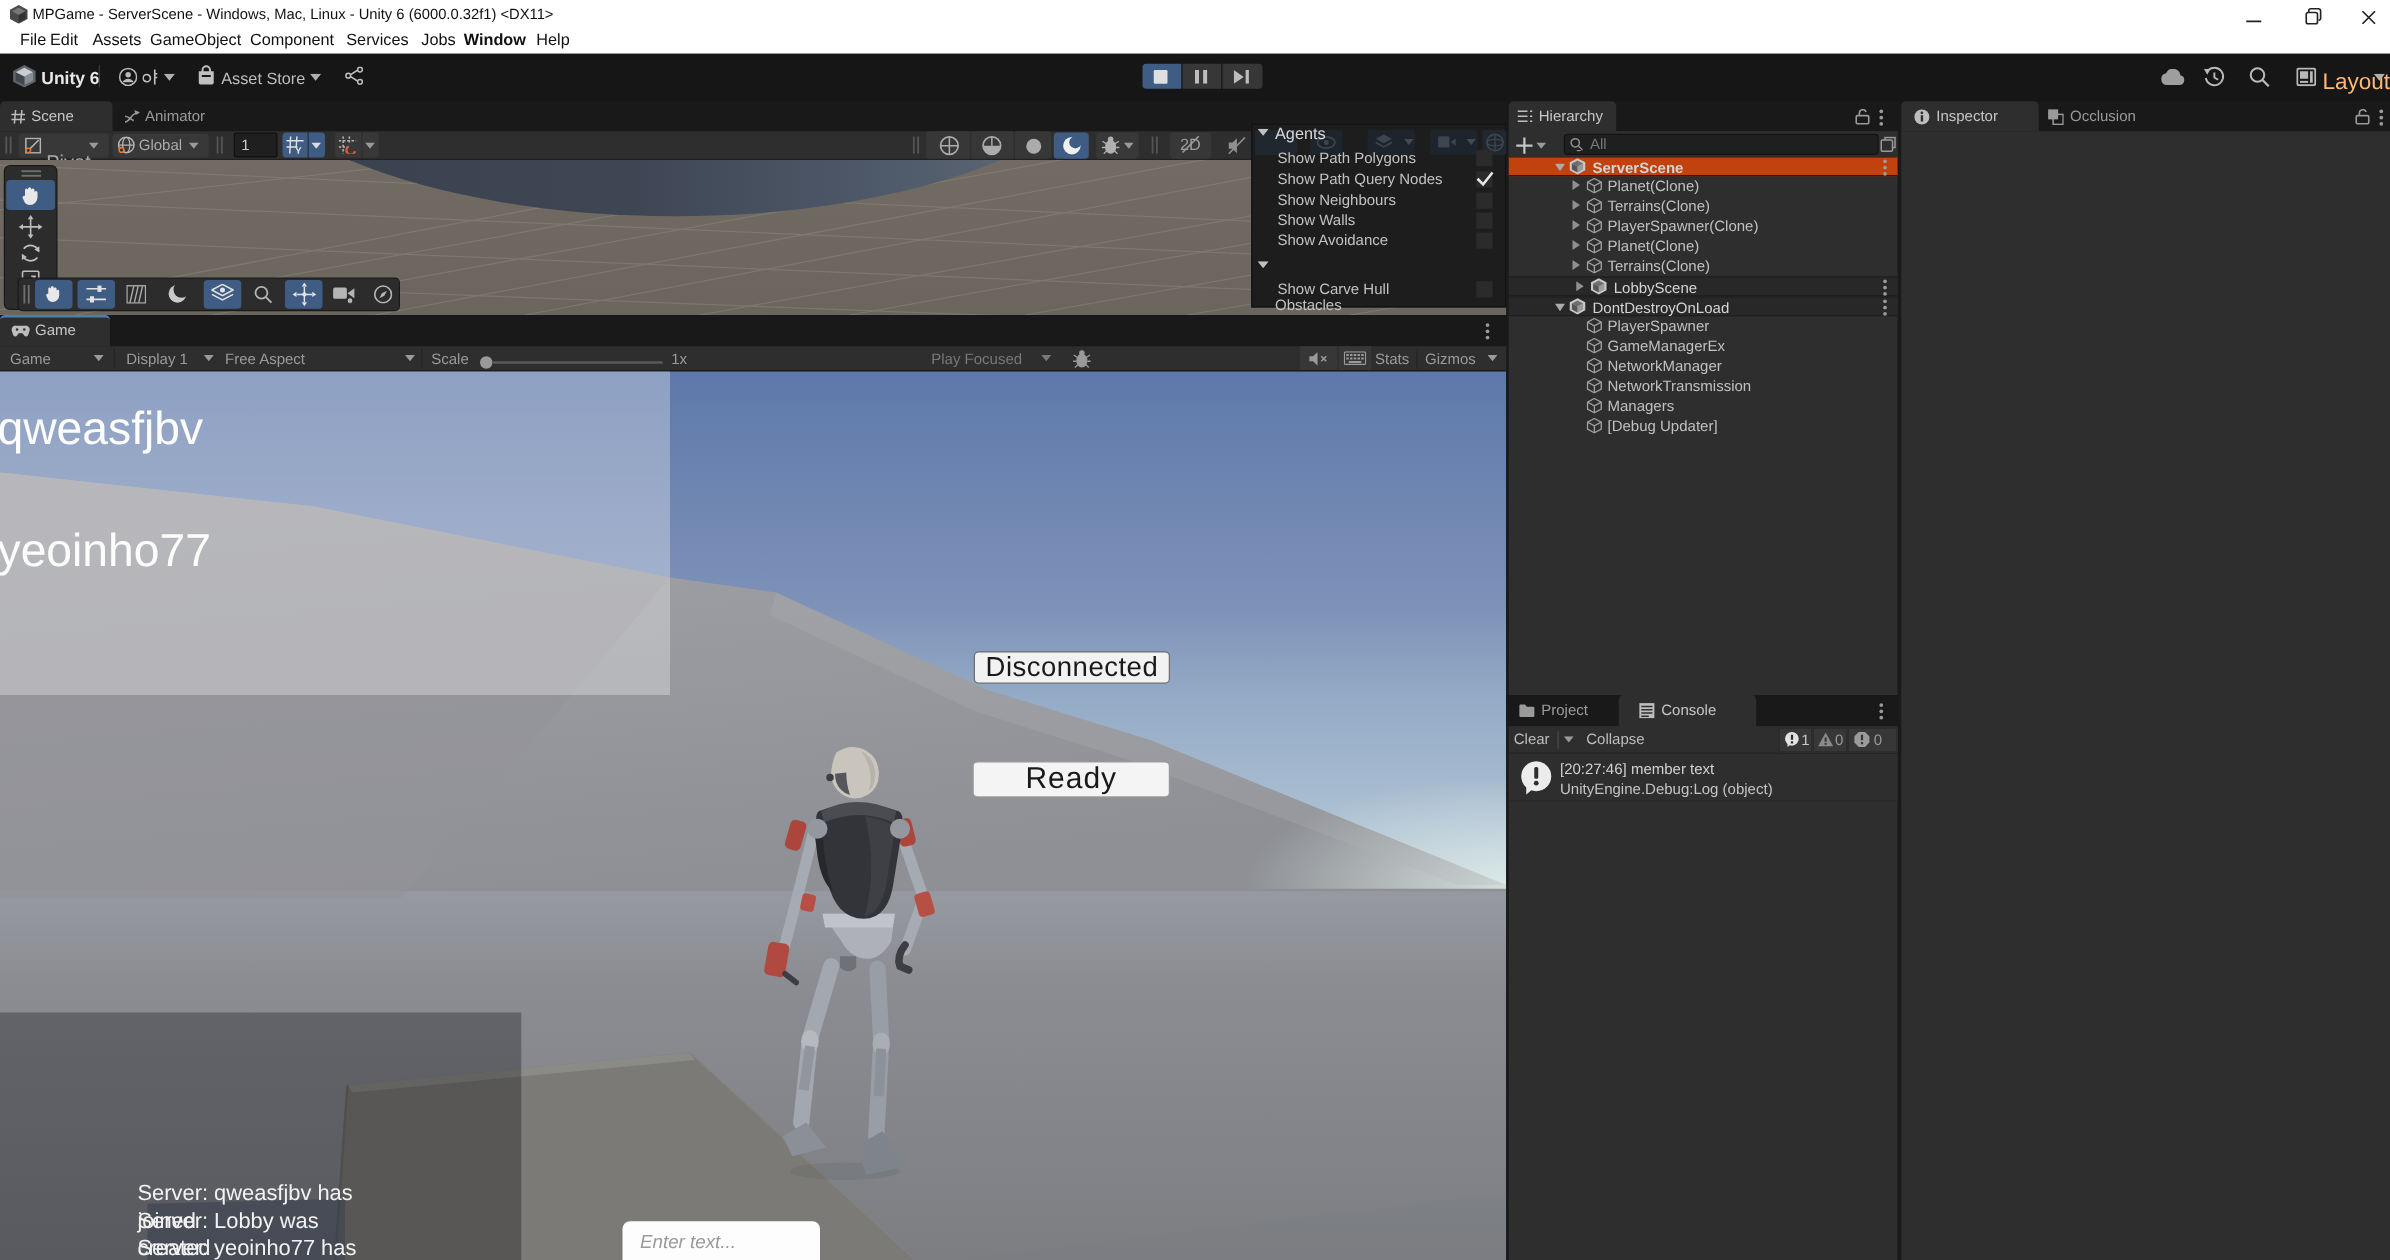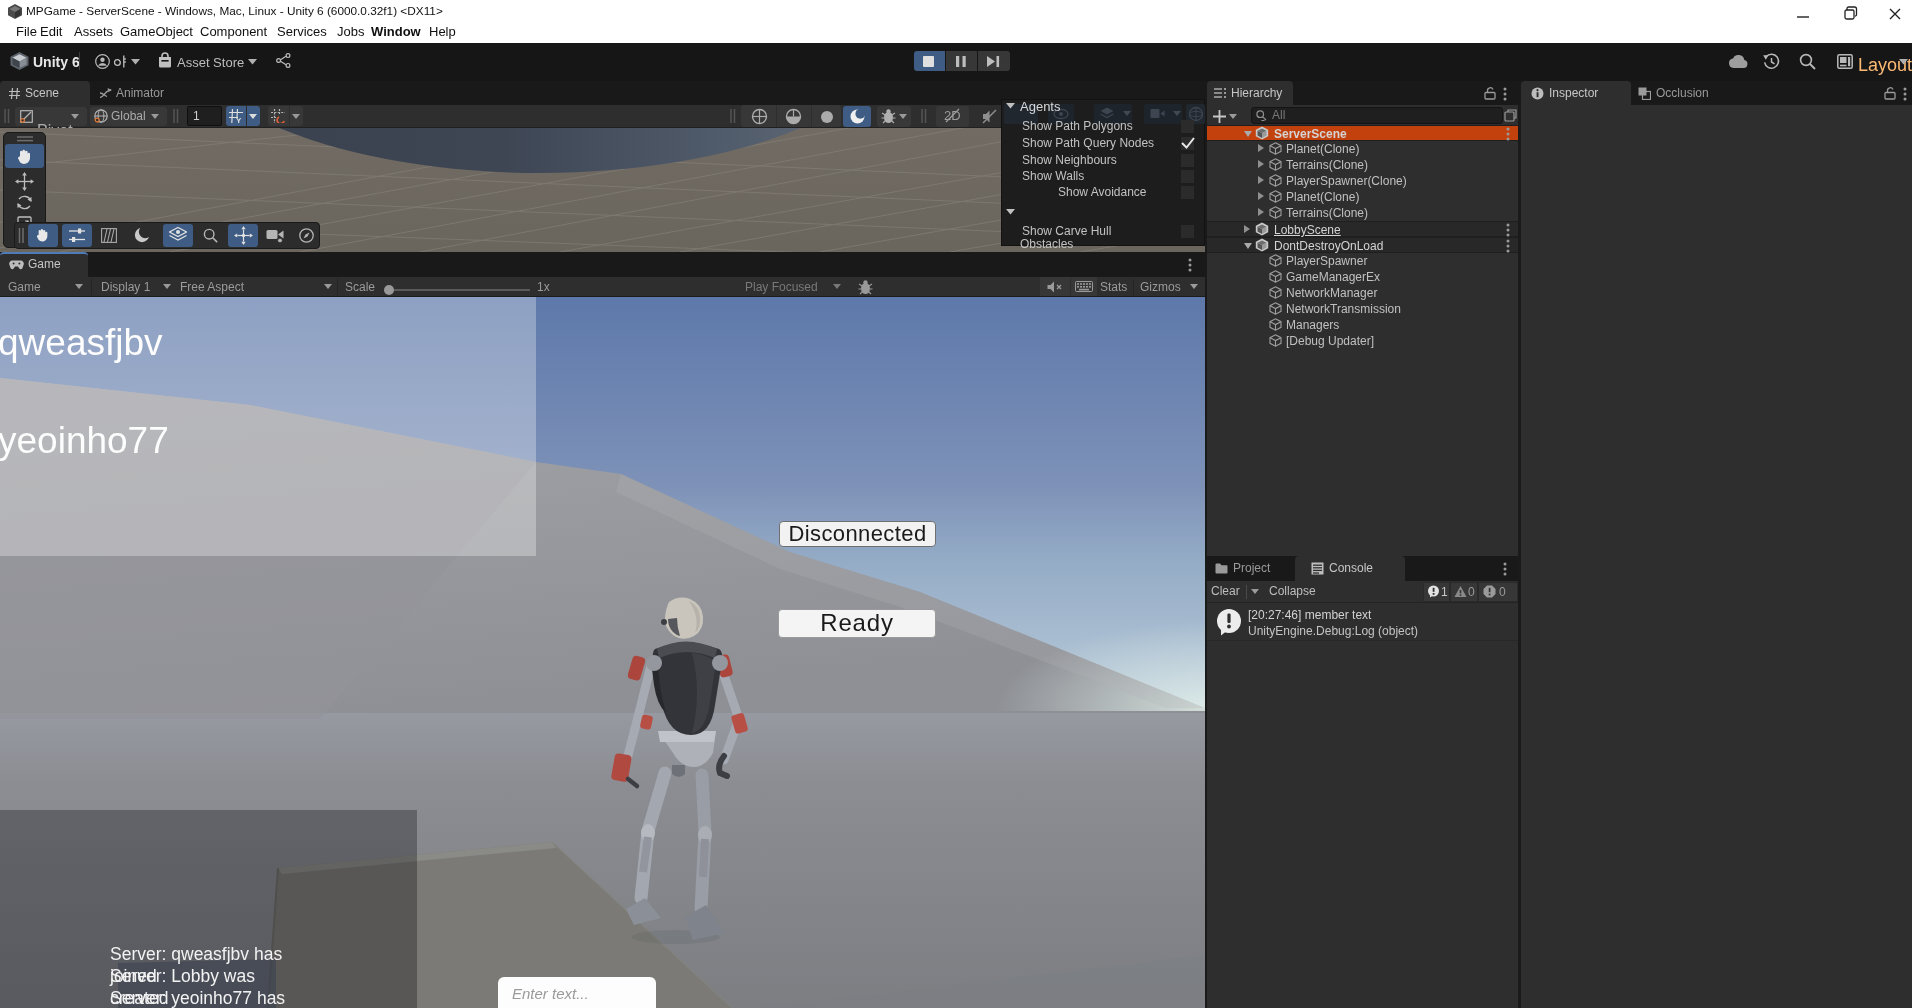--- a/index.html
+++ b/index.html
@@ -388,21 +388,21 @@
       <line x1="8" y1="1.5" x2="8" y2="14.5" stroke="#3c4550" stroke-width="1"></line>
     </svg>
   <svg class="abs" style="left:1006px;top:103px;" width="9" height="6">
       <polygon points="0,0 9,0 4.5,5.5" fill="#c0c0c0"></polygon>
     </svg>
   <div class="abs" style="left:1020px;top:99px;font-size:13px;color:#d8d8d8;">Agents</div>
   <div class="abs" style="left:1022px;top:119px;font-size:12px;color:#c2c2c2;">Show Path Polygons</div>
   <div class="abs" style="left:1022px;top:136px;font-size:12px;color:#c2c2c2;">Show Path Query Nodes</div>
   <div class="abs" style="left:1022px;top:153px;font-size:12px;color:#c2c2c2;">Show Neighbours</div>
   <div class="abs" style="left:1022px;top:169px;font-size:12px;color:#c2c2c2;">Show Walls</div>
-  <div class="abs" style="left:1022px;top:185px;font-size:12px;color:#c2c2c2;margin-left:36px;">Show Avoidance</div>
+  <div class="abs" style="left:1022px;top:185px;font-size:12px;color:#c2c2c2;">Show Avoidance</div>
   <svg class="abs" style="left:1006px;top:209px;" width="9" height="6">
       <polygon points="0,0 9,0 4.5,5.5" fill="#c0c0c0"></polygon>
     </svg>
   <div class="abs" style="left:1020px;top:205px;font-size:12px;color:#c2c2c2;margin-top:32px;">Obstacles</div>
   <div class="abs" style="left:1022px;top:224px;font-size:12px;color:#c2c2c2;">Show Carve Hull</div>
   <div class="abs" style="left:1181px;top:120px;width:13px;height:13px;background:#2b2b2b;"></div>
   <div class="abs" style="left:1181px;top:137px;width:13px;height:13px;background:#2b2b2b;"></div>
   <svg class="abs" style="left:1180px;top:135px;" width="16" height="16">
       <path d="M2 8 l4.5 4.5 L14 3" stroke="#e8e8e8" stroke-width="2" fill="none"></path>
     </svg>
@@ -665,21 +665,21 @@
         </svg><svg width="13" height="13" viewBox="0 0 13 13" style="vertical-align:-2px;margin-right:4px;">
           <path d="M6.5 0.8 L12 3.7 V9.3 L6.5 12.2 L1 9.3 V3.7 Z" fill="none" stroke="#9e9e9e" stroke-width="1.1"></path>
           <path d="M1 3.7 L6.5 6.6 L12 3.7 M6.5 6.6 V12.2" fill="none" stroke="#9e9e9e" stroke-width="1.1"></path>
         </svg><span>Planet(Clone)</span></div>
 <div style="position:relative;height:16px;font-size:12px;line-height:16px;white-space:nowrap;color:#c0c0c0;padding-left:50px;"><svg width="8" height="10" style="margin:0 4px 0 0;">
           <polygon points="1,1 7,5 1,9" fill="#8f8f8f"></polygon>
         </svg><svg width="13" height="13" viewBox="0 0 13 13" style="vertical-align:-2px;margin-right:4px;">
           <path d="M6.5 0.8 L12 3.7 V9.3 L6.5 12.2 L1 9.3 V3.7 Z" fill="none" stroke="#9e9e9e" stroke-width="1.1"></path>
           <path d="M1 3.7 L6.5 6.6 L12 3.7 M6.5 6.6 V12.2" fill="none" stroke="#9e9e9e" stroke-width="1.1"></path>
         </svg><span>Terrains(Clone)</span></div>
-<div style="position:relative;height:16px;font-size:12px;line-height:16px;white-space:nowrap;background:#282828;border-top:1px solid #1f1f1f;border-bottom:1px solid #1f1f1f;color:#d4d4d4;padding-left:36px;text-decoration:underline;"><svg width="8" height="10" style="margin:0 4px 0 0;">
+<div style="position:relative;height:16px;font-size:12px;line-height:16px;white-space:nowrap;background:#282828;border-top:1px solid #1f1f1f;border-bottom:1px solid #1f1f1f;color:#d4d4d4;padding-left:53px;"><svg width="8" height="10" style="margin:0 4px 0 0;">
           <polygon points="1,1 7,5 1,9" fill="#8f8f8f"></polygon>
         </svg><svg width="14" height="14" viewBox="0 0 14 14" style="vertical-align:-2px;margin-right:5px;">
           <polygon points="7,0.5 13.2,3.8 13.2,10.2 7,13.5 0.8,10.2 0.8,3.8" fill="#c9c9c9"></polygon>
           <polygon points="7,2.4 11.5,4.8 7,7.2 2.5,4.8" fill="#6e6e6e"></polygon>
           <polygon points="7,7.2 11.5,4.8 11.5,9.5 7,11.9" fill="#9a9a9a"></polygon>
           <polygon points="7,7.2 2.5,4.8 2.5,9.5 7,11.9" fill="#555"></polygon>
         </svg><span>LobbyScene</span><svg width="4" height="14" style="position:absolute;right:8px;top:1px;">
           <circle cx="2" cy="2" r="1.5" fill="#9a9a9a"></circle>
           <circle cx="2" cy="7" r="1.5" fill="#9a9a9a"></circle>
           <circle cx="2" cy="12" r="1.5" fill="#9a9a9a"></circle>

